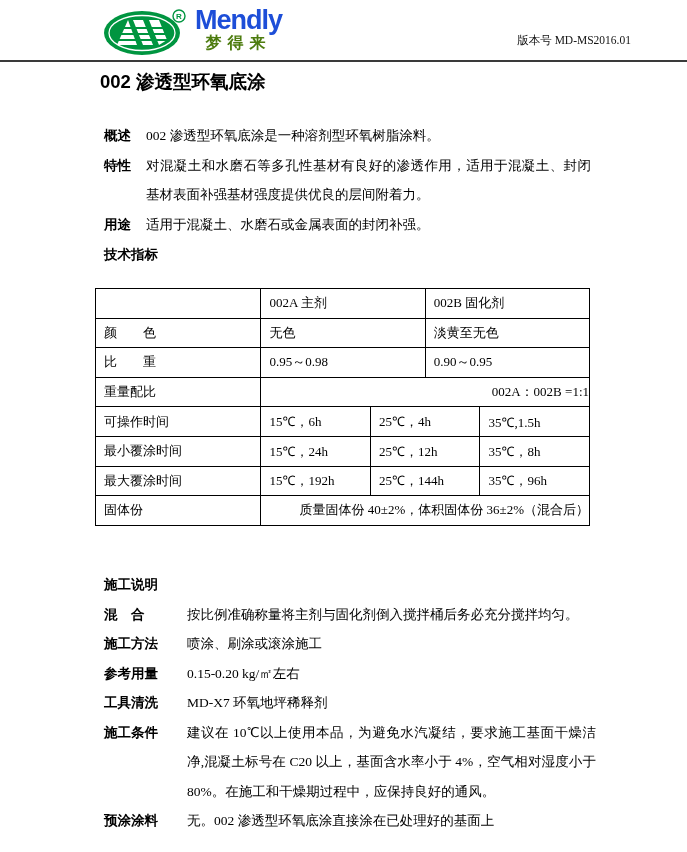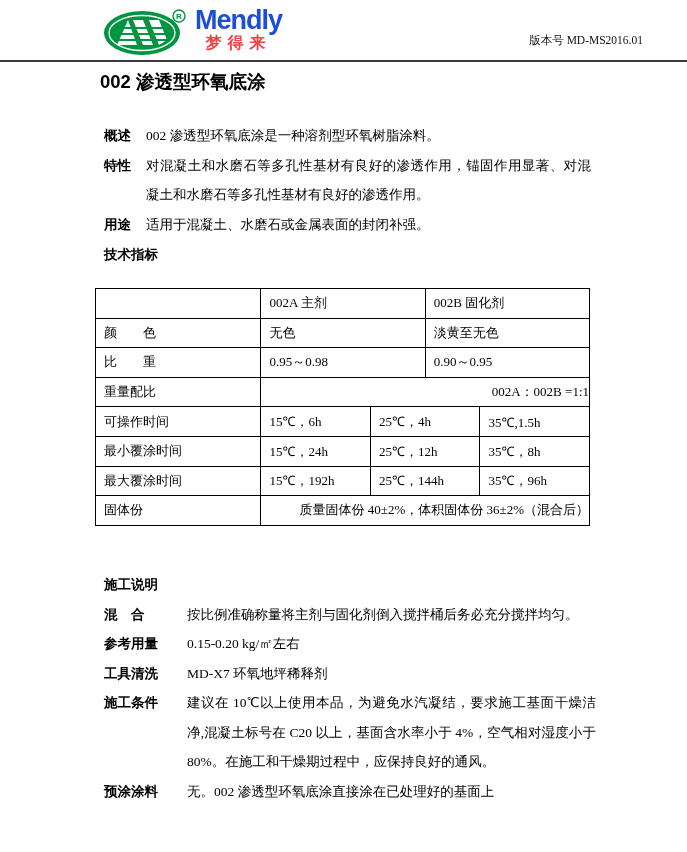--- a/index.html
+++ b/index.html
@@ -10,22 +10,22 @@
   }
   
   .hdr{position:absolute; top:0; left:0; width:687px; height:62px;
        border-bottom:2px solid #3a3a3a; box-sizing:border-box;}
   .logo{position:absolute; left:103px; top:8px; display:flex; align-items:flex-start;}
   .logo-mark{width:84px; height:48px; display:block;}
   .wordmark{margin-left:8px; display:flex; flex-direction:column; align-items:center;}
   .word-en{font-family:"Liberation Sans", sans-serif; font-weight:bold;
            font-size:27px; line-height:24px; letter-spacing:-1px; color:#1d4ed8;}
   .word-cn{font-family:"Liberation Sans", sans-serif; font-weight:bold;
-           font-size:16px; line-height:20px; letter-spacing:6px; color:#ef4444; margin-top:1px;text-align:center;}
-  .version{position:absolute; right:44px; top:33px; font-size:11.5px; color:#111;margin-left:35px;}
+           font-size:16px; line-height:20px; letter-spacing:6px; color:#4d7c0f; margin-top:1px;text-align:center;}
+  .version{position:absolute; right:56px; top:33px; font-size:11.5px; color:#111;margin-left:35px;}
   
   .title{position:absolute; left:100px; top:67px; line-height:29px;
          font-family:"Liberation Sans", sans-serif; font-weight:bold; font-size:18.5px;}
   
   .intro{position:absolute; left:104px; top:121px; width:487px;}
   .irow{display:flex; line-height:29.5px;}
   .ilabel{flex:0 0 42px; font-family:"Liberation Sans", sans-serif; font-weight:bold;}
   .itext{flex:1; text-align:justify; text-align-last:left;}
   .tech-head{position:absolute; left:104px; top:240px; line-height:29.5px;
              font-family:"Liberation Sans", sans-serif; font-weight:bold;}
@@ -74,21 +74,21 @@
 
   <div class="title">002 渗透型环氧底涂</div>
 
   <div class="intro">
     <div class="irow">
       <span class="ilabel">概述</span>
       <span class="itext">002 渗透型环氧底涂是一种溶剂型环氧树脂涂料。</span>
     </div>
     <div class="irow">
       <span class="ilabel">特性</span>
-      <span class="itext">对混凝土和水磨石等多孔性基材有良好的渗透作用，锚固作用显著、对混凝土和水磨石等多孔性基材有良好的渗透作用。</span>
+      <span class="itext">对混凝土和水磨石等多孔性基材有良好的渗透作用，适用于混凝土、封闭基材表面补强基材强度提供优良的层间附着力。</span>
     </div>
     <div class="irow">
       <span class="ilabel">用途</span>
       <span class="itext">适用于混凝土、水磨石或金属表面的封闭补强。</span>
     </div>
   </div>
 
   <div class="tech-head">技术指标</div>
 
   <table class="spec">
@@ -148,20 +148,24 @@
 
   <div class="cons">
     <div class="cons-head">施工说明</div>
 
     <div class="crow">
       <span class="clabel">混　合</span>
       <span class="ctext">按比例准确称量将主剂与固化剂倒入搅拌桶后务必充分搅拌均匀。</span>
     </div>
 
     <div class="crow">
+      <span class="clabel">施工方法</span>
+      <span class="ctext">喷涂、刷涂或滚涂施工</span>
+    </div>
+    <div class="crow">
       <span class="clabel">参考用量</span>
       <span class="ctext">0.15-0.20 kg/㎡左右</span>
     </div>
     <div class="crow">
       <span class="clabel">工具清洗</span>
       <span class="ctext">MD-X7 环氧地坪稀释剂</span>
     </div>
     <div class="crow">
       <span class="clabel">施工条件</span>
       <span class="ctext">建议在 10℃以上使用本品，为避免水汽凝结，要求施工基面干燥洁净,混凝土标号在 C20 以上，基面含水率小于 4%，空气相对湿度小于 80%。在施工和干燥期过程中，应保持良好的通风。</span>

